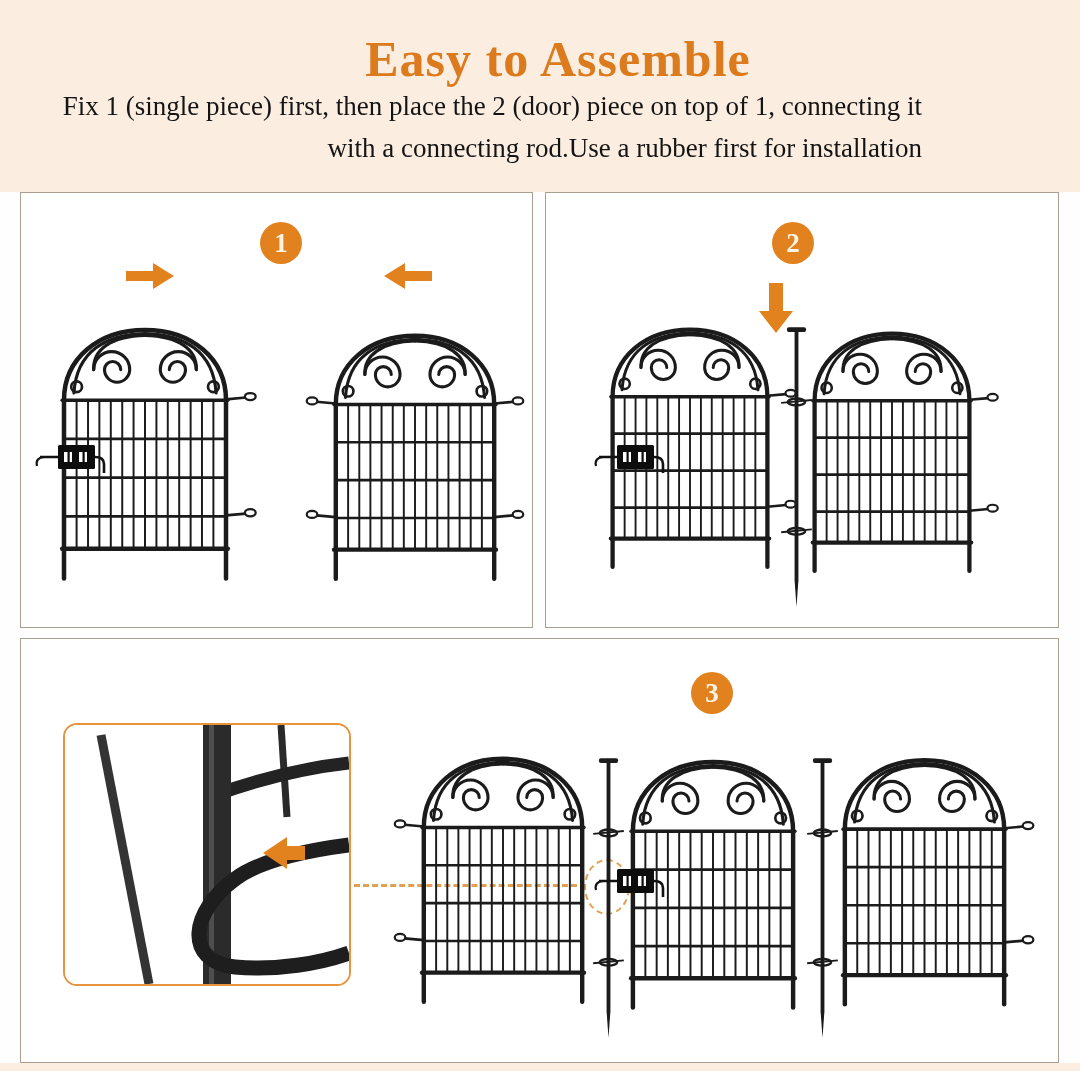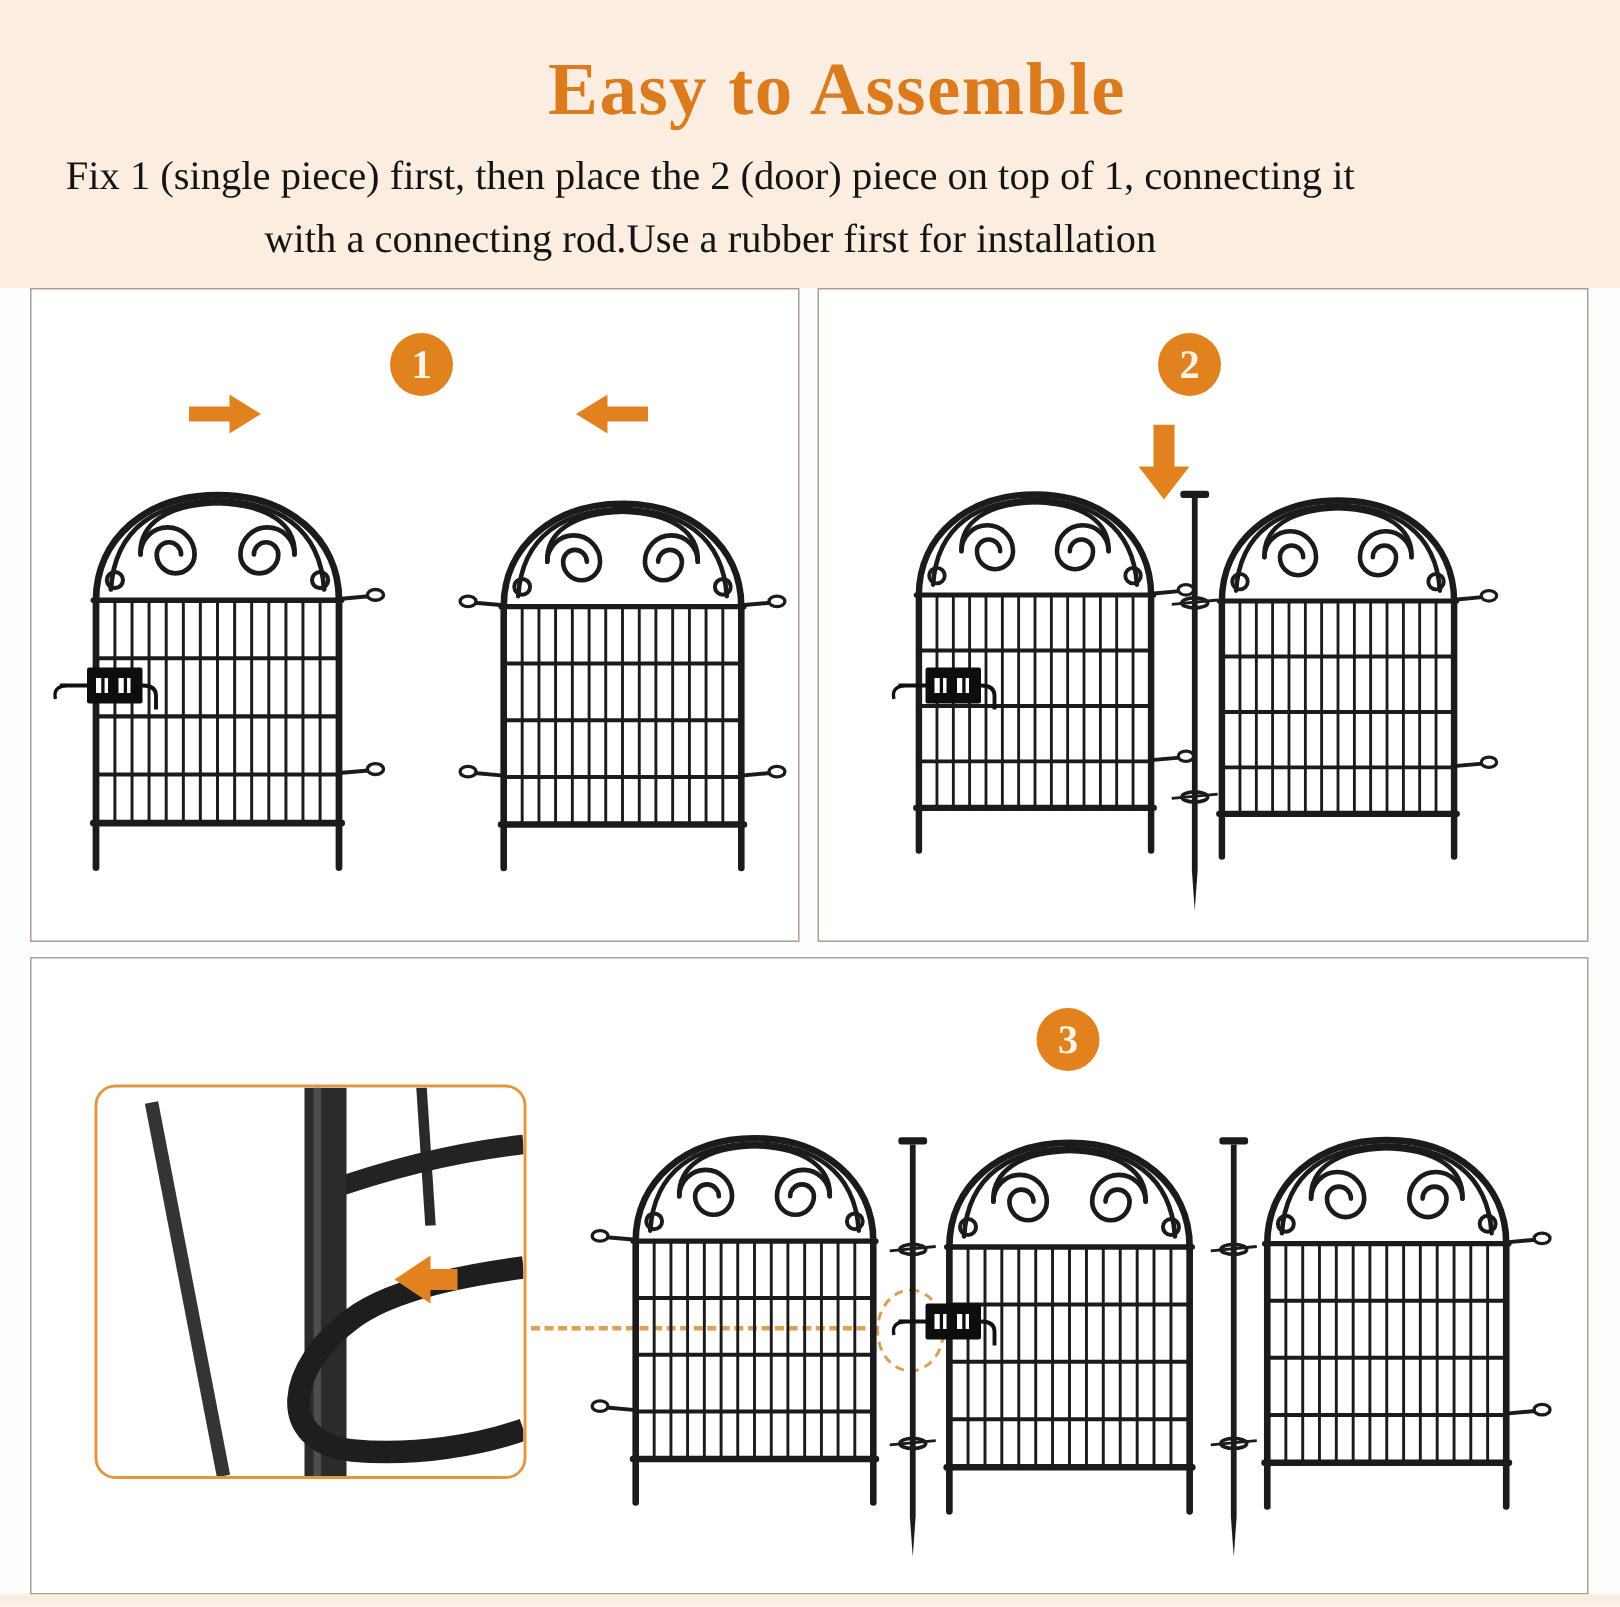--- a/index.html
+++ b/index.html
@@ -9,21 +9,21 @@
     font-family:"Liberation Serif", serif;
   }
   .white-band{position:absolute;left:0;top:192px;width:1080px;height:871px;background:#FEFEFE;}
   .bottom-strip{position:absolute;left:0;top:1063px;width:1080px;height:8px;background:#FBEEE1;}
 
   .page-title{
     position:absolute;left:0;top:12px;width:1080px;text-align:center;
     font-size:50px;font-weight:bold;color:#DC7A1E;letter-spacing:1px;margin:18px;
   }
   .subtitle{
-    position:absolute;width:919px;text-align:center;margin:14px;
+    position:absolute;width:919px;text-align:right;margin:3px;
     font-size:27px;color:#141414;
   }
   .subtitle.l1{top:88px;}
   .subtitle.l2{top:130px;}
 
   .panel{position:absolute;background:#FFFFFF;border:1px solid #AB9F92;box-sizing:border-box;}
   .panel1{left:20px;top:192px;width:513px;height:436px;}
   .panel2{left:545px;top:192px;width:514px;height:436px;}
   .panel3{left:20px;top:638px;width:1039px;height:425px;}
 

